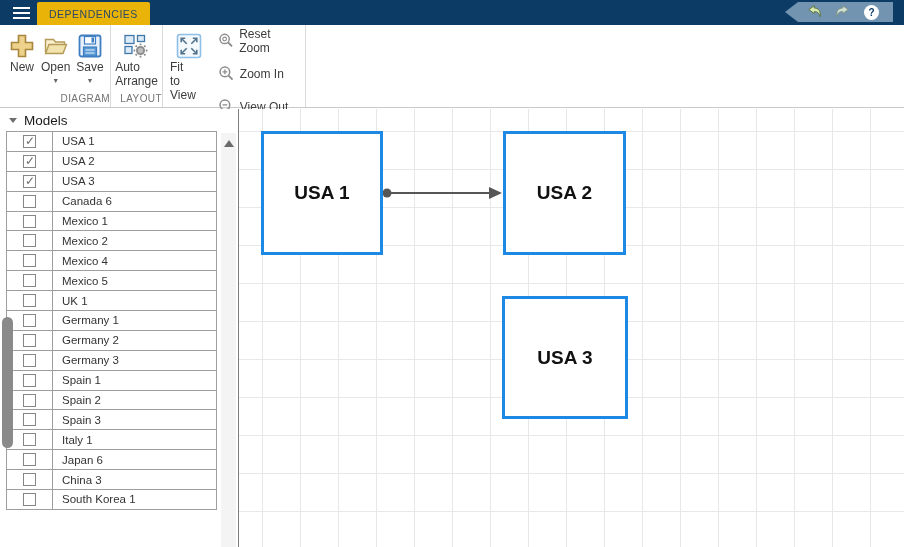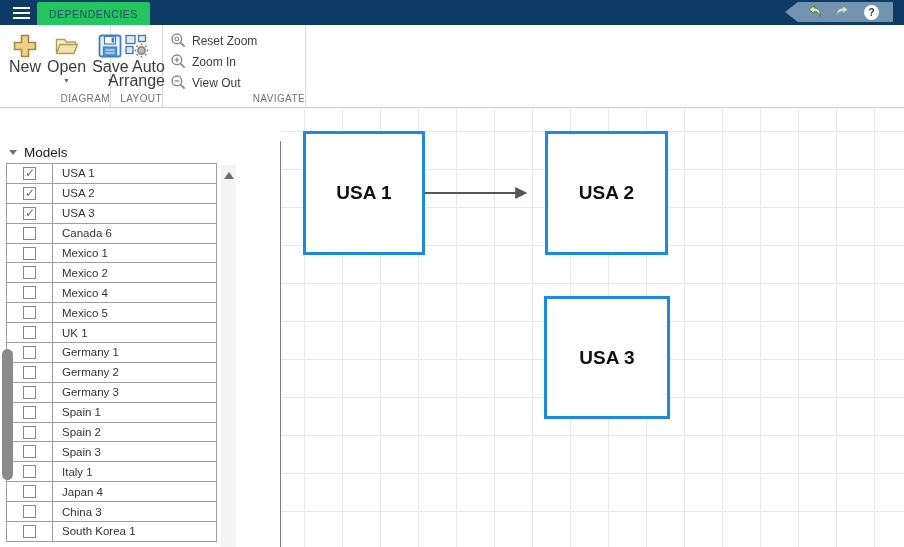--- a/index.html
+++ b/index.html
@@ -7,21 +7,21 @@
     font-family:"Liberation Sans", sans-serif; background:#fff; }
 
   
   .titlebar { position:absolute; top:0; left:0; width:904px; height:25px;
     background:#0c3c66; }
   .hamburger { position:absolute; left:8px; top:4px; width:26px; height:17px;
     display:flex; flex-direction:column; justify-content:center; gap:3px;
     align-items:center; cursor:pointer; }
   .hamburger span { display:block; width:17px; height:2px; background:#fff; }
   .tab { position:absolute; left:37px; top:2px; height:23px; min-width:91px;
-    background:#22c55e; color:#2b4a66; font-size:10.5px; letter-spacing:.5px;
+    background:#eab308; color:#2b4a66; font-size:10.5px; letter-spacing:.5px;
     display:flex; align-items:center; justify-content:center; padding:0 12px;
     border-radius:2px 2px 0 0; }
   .qat { position:absolute; right:11px; top:2px; width:108px; height:20px;
     background:#7394b0; display:flex; align-items:center; gap:12px;
     padding-left:20px;
     clip-path:polygon(0 50%, 13px 0, 100% 0, 100% 100%, 13px 100%); }
   .qat .ibtn { width:17px; height:17px; display:flex; align-items:center;
     justify-content:center; cursor:pointer; }
   .helpc { width:15px; height:15px; border-radius:50%; background:#fff;
     color:#0c3c66; font-size:10px; font-weight:bold; display:flex;
@@ -30,40 +30,40 @@
   
   .ribbon { position:absolute; top:25px; left:0; width:904px; height:83px;
     background:#fff; border-bottom:1px solid #c9c9c9; display:flex; }
   .rgroup { display:flex; flex-direction:column; border-right:1px solid #dadada; }
   .rgroup .content { flex:1; display:flex; align-items:flex-start; padding-top:5px; }
   .rgroup .glabel { height:15px; text-align:right; font-size:10px;
     color:#737373; letter-spacing:.4px; line-height:13px; }
   .bigbtn { display:flex; flex-direction:column; align-items:center;
     cursor:pointer; padding:2px 3px; }
   .bigbtn .bicon { height:28px; display:flex; align-items:center; justify-content:center; }
-  .biglabel { font-size:16px; color:#3c3c3c; text-align:right;
+  .biglabel { font-size:12px; color:#3c3c3c; text-align:left;
     line-height:14px; white-space:pre-line; }
   .caret { font-size:7px; color:#666; margin-top:4px; line-height:6px; }
   .caret.hidden { visibility:hidden; }
   .g-diagram { width:111px; }
   .g-diagram .content { justify-content:space-between; padding:5px 6px 0 6px; }
   .g-layout { width:52px; }
   .g-layout .content { justify-content:center; }
   .g-navigate { width:143px; }
   .g-navigate .content { gap:4px; padding-left:4px; }
-  .smallcol { display:flex; flex-direction:column; gap:4px; padding-top:2px; }
+  .smallcol { display:flex; flex-direction:column; gap:16px; padding-top:2px; }
   .smallbtn { display:flex; align-items:center; gap:5px; height:17px;
     font-size:12px; color:#3c3c3c; cursor:pointer; padding:1px 3px; }
 
   
   .main { position:absolute; top:109px; left:0; width:904px; height:438px; display:flex; }
 
   
-  .sidebar { width:281px; position:relative; background:#fff;
-    border-right:1px solid #7d7d7d;margin-top:32px; }
+  .sidebar { width:239px; position:relative; background:#fff;
+    border-right:1px solid #7d7d7d; }
   .models-header { position:absolute; top:0; left:0; right:0; height:22px;
     display:flex; align-items:center; gap:7px; padding-left:9px; }
   .tri { width:0; height:0; border-left:4px solid transparent;
     border-right:4px solid transparent; border-top:5px solid #6f6f6f; cursor:pointer; }
   .models-title { font-size:13.5px; color:#1a1a1a; }
   .mtable { position:absolute; left:6px; top:22px; width:211px;
     border-top:1px solid #9e9e9e; border-left:1px solid #9e9e9e;
     border-right:1px solid #9e9e9e; }
   .mrow { display:flex; height:19.9px; border-bottom:1px solid #9e9e9e;
     align-items:center; background:#fff; }
@@ -179,20 +179,35 @@
         </div>
         <div class="biglabel">Auto
 Arrange</div>
       </div>
     </div>
     <div class="glabel">LAYOUT</div>
   </div>
 
   <div class="rgroup g-navigate">
     <div class="content">
+      <div class="bigbtn">
+        <div class="bicon">
+          <svg width="26" height="26" viewBox="0 0 26 26">
+            <rect x="1.5" y="1.5" width="23" height="23" rx="2.5" fill="#f4f9fe" stroke="#8fc0e8" stroke-width="1.6"></rect>
+            <g stroke="#53748c" stroke-width="1.6" fill="none">
+              <path d="M10.7 10.7 L5.2 5.2 M5.2 9.2 V5.2 H9.2"></path>
+              <path d="M15.3 10.7 L20.8 5.2 M16.8 5.2 h4 v4"></path>
+              <path d="M10.7 15.3 L5.2 20.8 M5.2 16.8 v4 h4"></path>
+              <path d="M15.3 15.3 L20.8 20.8 M20.8 16.8 v4 h-4"></path>
+            </g>
+          </svg>
+        </div>
+        <div class="biglabel">Fit
+to View</div>
+      </div>
       <div class="smallcol">
         <div class="smallbtn">
           <svg width="17" height="17" viewBox="0 0 18 18">
             <circle cx="7.3" cy="7.3" r="5.1" fill="none" stroke="#8c8c8c" stroke-width="1.6"></circle>
             <circle cx="7.3" cy="7.3" r="2" fill="none" stroke="#8c8c8c" stroke-width="1.2"></circle>
             <line x1="11.2" y1="11.2" x2="15.4" y2="15.4" stroke="#8c8c8c" stroke-width="2"></line>
           </svg>
           <span>Reset Zoom</span>
         </div>
         <div class="smallbtn">
@@ -320,21 +335,21 @@
         <div class="mrow">
           <span class="cbcell">
             <span class="cb"></span>
           </span>
           <span class="mname">Italy 1</span>
         </div>
         <div class="mrow">
           <span class="cbcell">
             <span class="cb"></span>
           </span>
-          <span class="mname">Japan 4</span>
+          <span class="mname">Japan 6</span>
         </div>
         <div class="mrow">
           <span class="cbcell">
             <span class="cb"></span>
           </span>
           <span class="mname">China 3</span>
         </div>
         <div class="mrow">
           <span class="cbcell">
             <span class="cb"></span>

